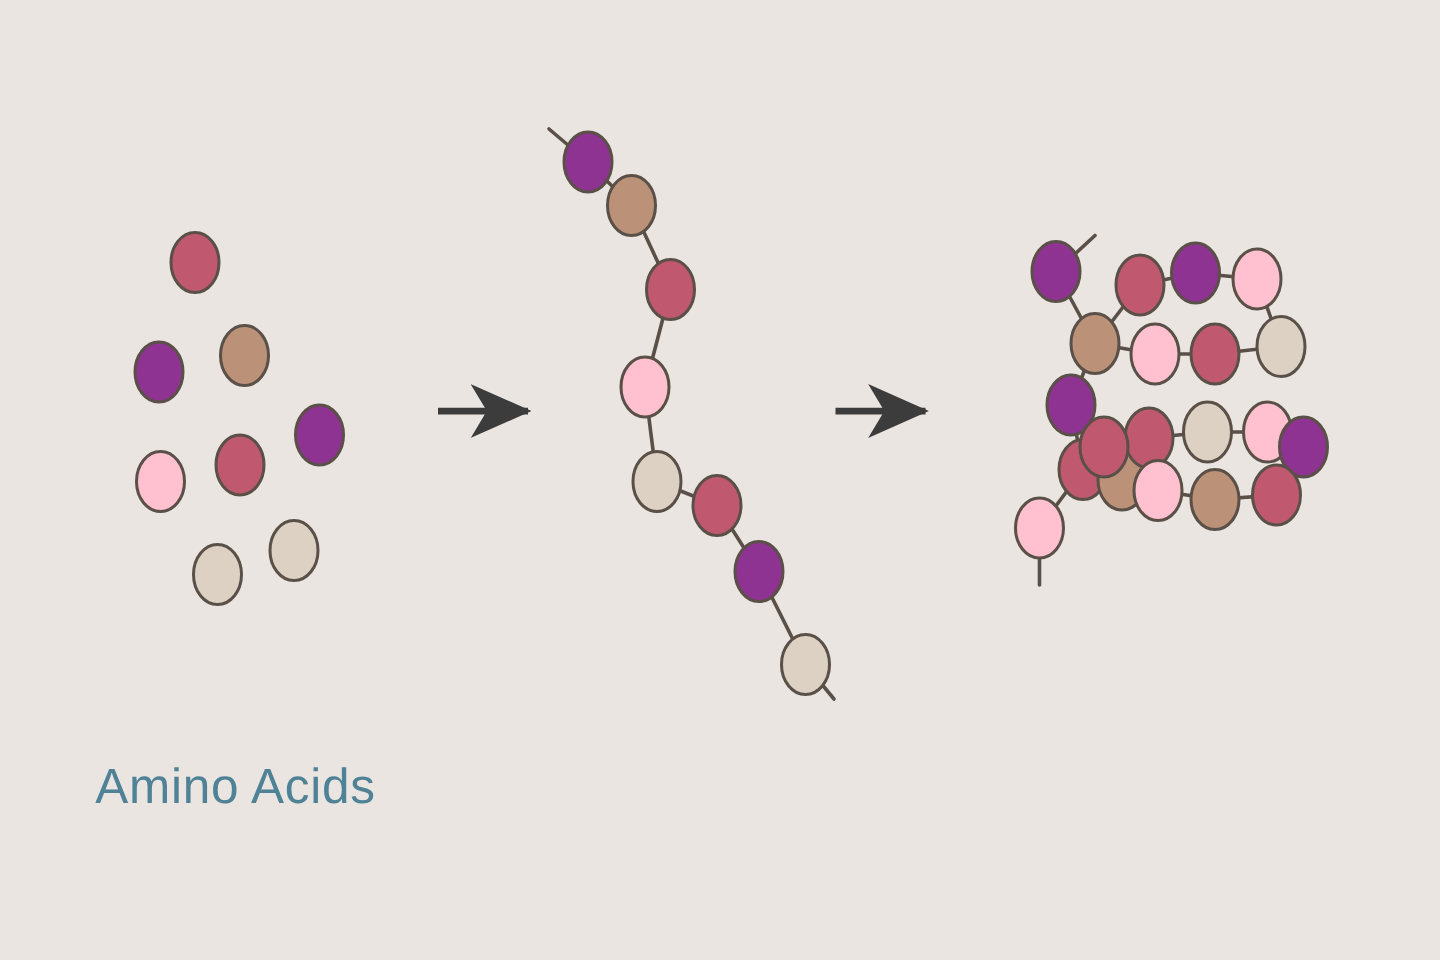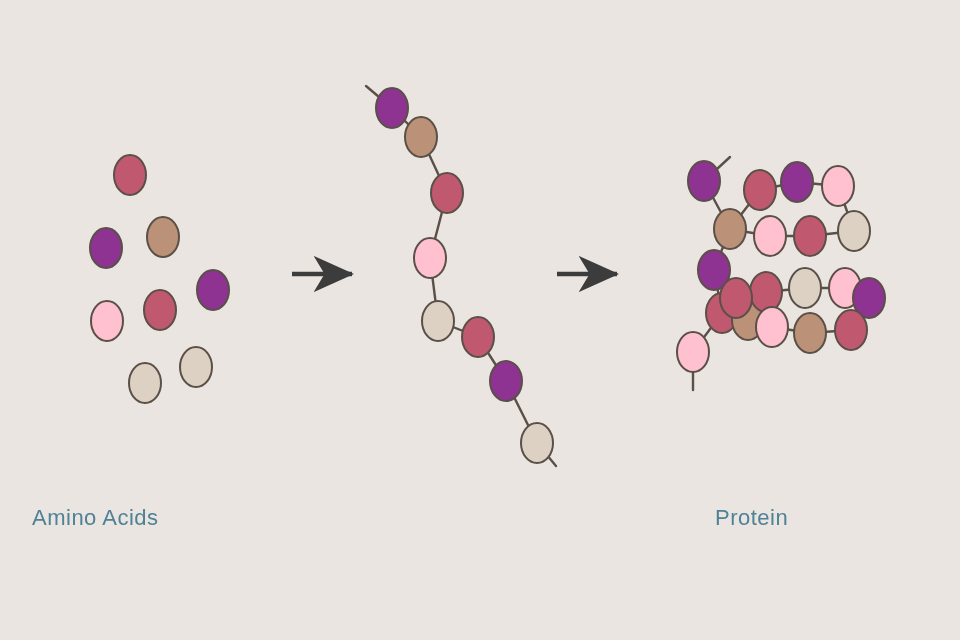--- a/index.html
+++ b/index.html
@@ -21,23 +21,23 @@
   #diagram-svg {
     position: absolute;
     left: 0;
     top: 0;
     width: 960px;
     height: 640px;
     display: block;
   }
   .stage-label {
     position: absolute;
-    text-align: left;
+    text-align: center;
     font-family: "Liberation Sans", sans-serif;
-    font-size: 22px;
+    font-size: 33px;
     font-weight: 400;
     letter-spacing: 0.5px;
     color: #4f8296;
     white-space: nowrap;
     user-select: none;
   }
   #label-amino-acids { left: 32px;  top: 505px; width: 250px; }
   #label-peptide     { left: 390px; top: 505px; width: 150px; }
   #label-protein     { left: 715px; top: 505px; width: 150px; }
 </style>
@@ -125,15 +125,14 @@
       </g>
     <g id="layer-arrows">
         <line x1="292" y1="274" x2="352" y2="274" stroke="#3c3c3c" stroke-width="4.5" marker-end="url(#arrowhead)"></line>
         <line x1="557" y1="274" x2="617" y2="274" stroke="#3c3c3c" stroke-width="4.5" marker-end="url(#arrowhead)"></line>
       </g>
   </svg>
 
   <div class="stage-label" id="label-amino-acids">Amino Acids</div>
 
 
-  <div class="stage-label" id="label-protein">Protein</div>
 
 </div>
 
 </body></html>

